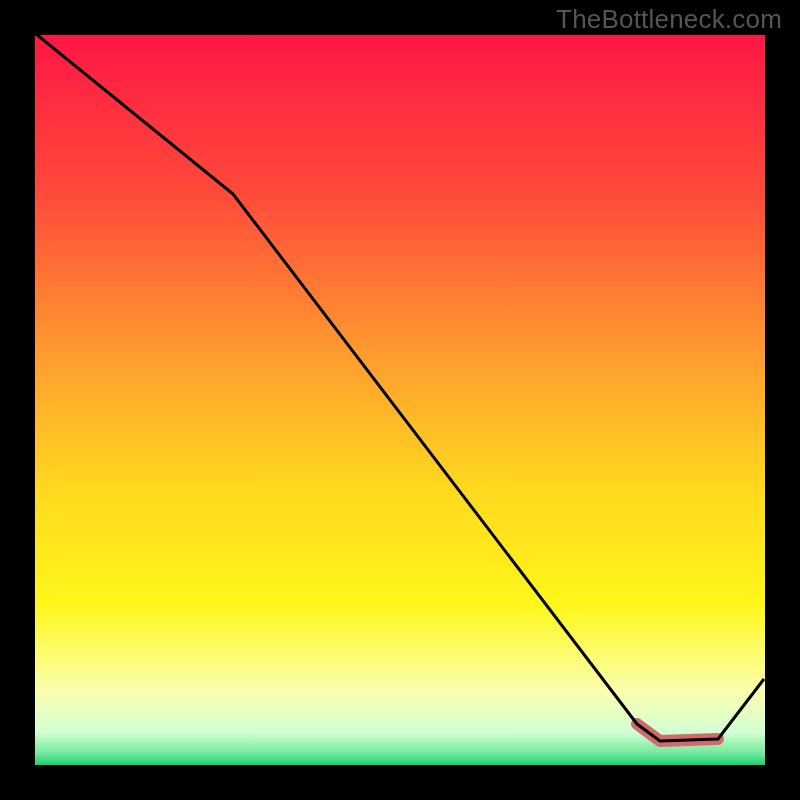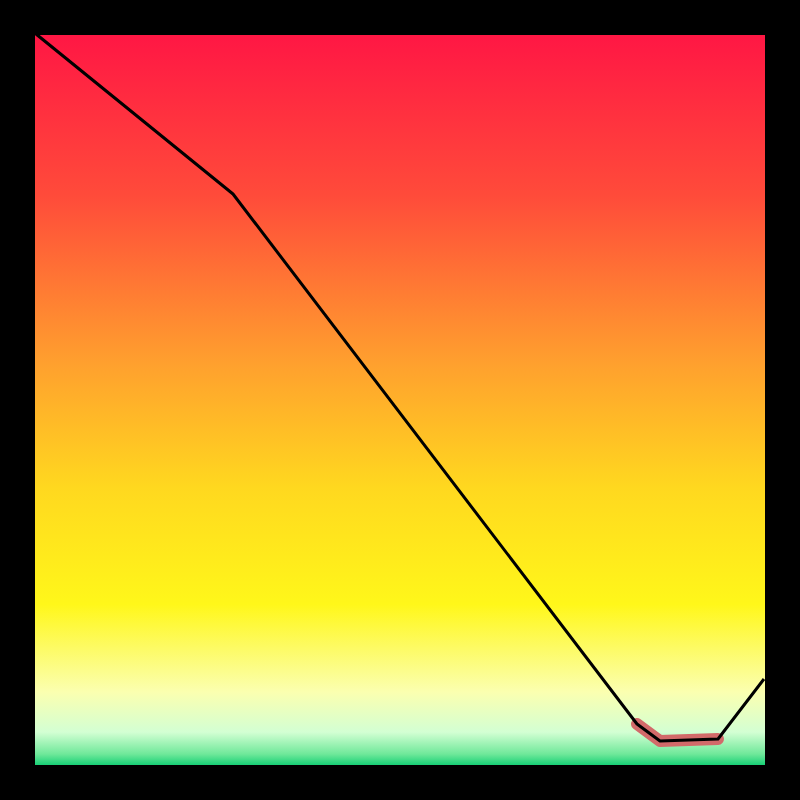--- a/index.html
+++ b/index.html
@@ -30,20 +30,21 @@
   svg {
     position: absolute;
     left: 0;
     top: 0;
   }
 </style>
 </head>
 <body>
 
 <div class="frame">
+  <div class="watermark">TheBottleneck.com</div>
   <svg id="svg" width="800" height="800" viewBox="0 0 800 800">
       <defs>
         <linearGradient id="bg-grad" x1="0" y1="0" x2="0" y2="1">
           <stop offset="0%" stop-color="#ff1744"></stop>
           <stop offset="22%" stop-color="#ff4b3a"></stop>
           <stop offset="45%" stop-color="#ffa02e"></stop>
           <stop offset="62%" stop-color="#ffd81f"></stop>
           <stop offset="78%" stop-color="#fff71a"></stop>
           <stop offset="90%" stop-color="#fbffb0"></stop>
           <stop offset="95.5%" stop-color="#d3ffd3"></stop>

